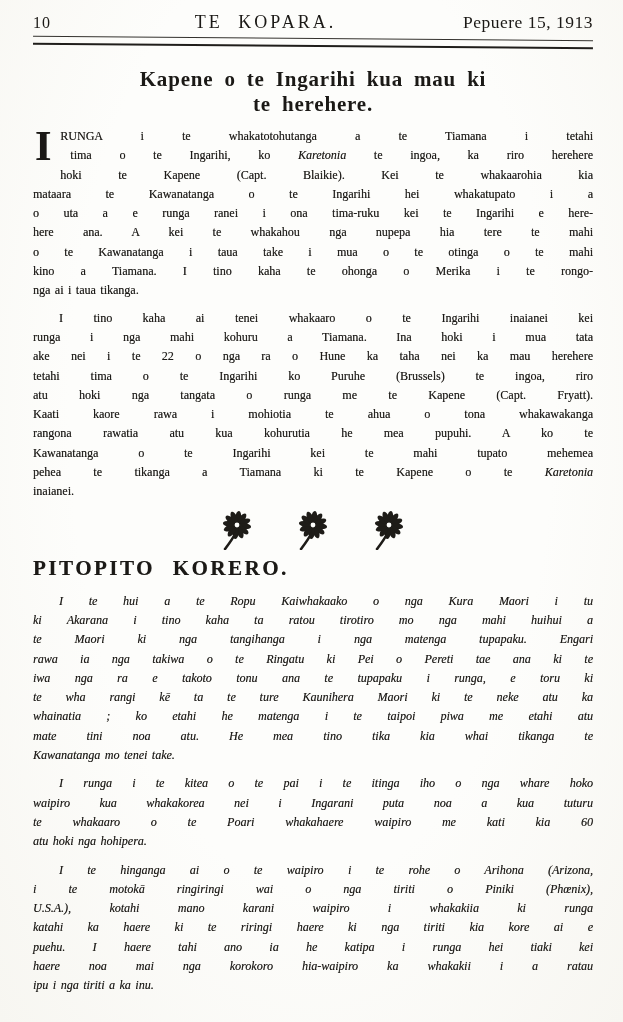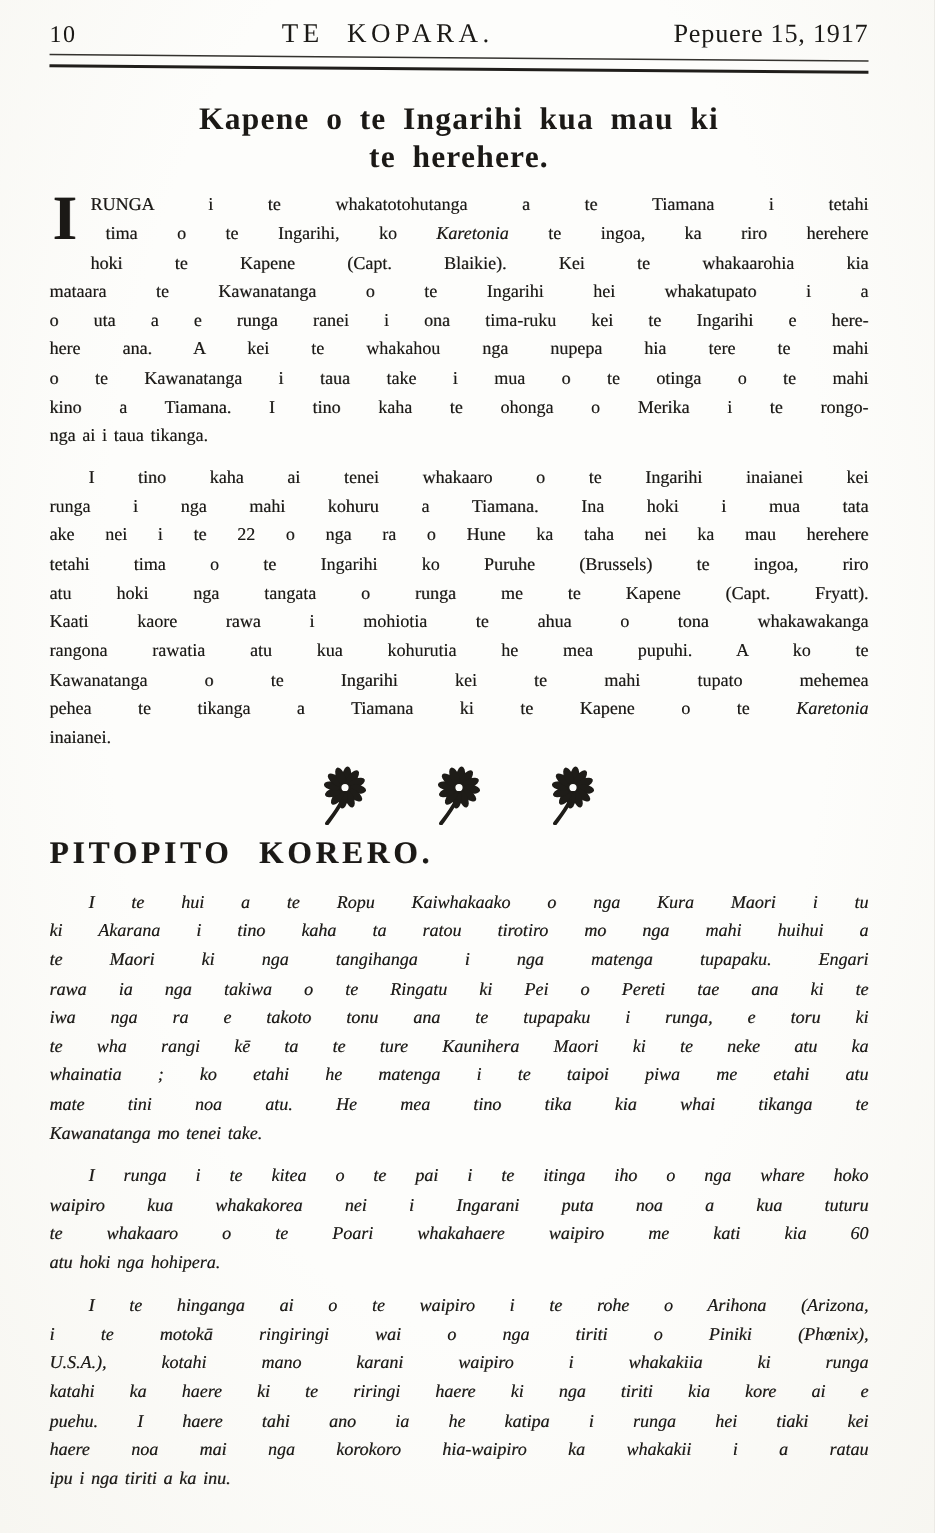--- a/index.html
+++ b/index.html
@@ -1,20 +1,20 @@
 <!DOCTYPE html>
 <html><head>
 <meta charset="utf-8">
 <style>
   html,body{margin:0;padding:0;background:#e8e6e1;}
   .page{
     position:relative;
     width:623px;height:1022px;
     box-sizing:border-box;
-    padding:12px 44px 0 33px;
+    padding:12px 30px 0 33px;
     background:radial-gradient(ellipse at 50% 40%, #fdfdfb 55%, #f7f6f1 100%);
     color:#1b1916;
     font-family:"Liberation Serif","DejaVu Serif",serif;
     overflow:hidden;
   }
   .header{display:flex;align-items:baseline;height:24px;}
   .page-num{width:80px;font-size:16px;letter-spacing:1px;}
   .journal-title{flex:1;text-align:center;font-size:18px;letter-spacing:3px;word-spacing:8px;}
   .issue-date{width:175px;text-align:right;font-size:17.5px;letter-spacing:0.5px;}
   .rule{position:relative;margin-top:2px;height:9px;transform:rotate(0.45deg);}
@@ -43,21 +43,21 @@
   i{font-style:italic;}
 </style>
 </head>
 <body>
 
 <div class="page">
 
   <div class="header">
     <span class="page-num">10</span>
     <span class="journal-title">TE KOPARA.</span>
-    <span class="issue-date">Pepuere 15, 1917</span>
+    <span class="issue-date">Pepuere 15, 1913</span>
   </div>
 
   <div class="rule"></div>
 
   <div class="article-title">
     <div>Kapene o te Ingarihi kua mau ki</div>
     <div>te herehere.</div>
   </div>
 
   <div class="body-text">

